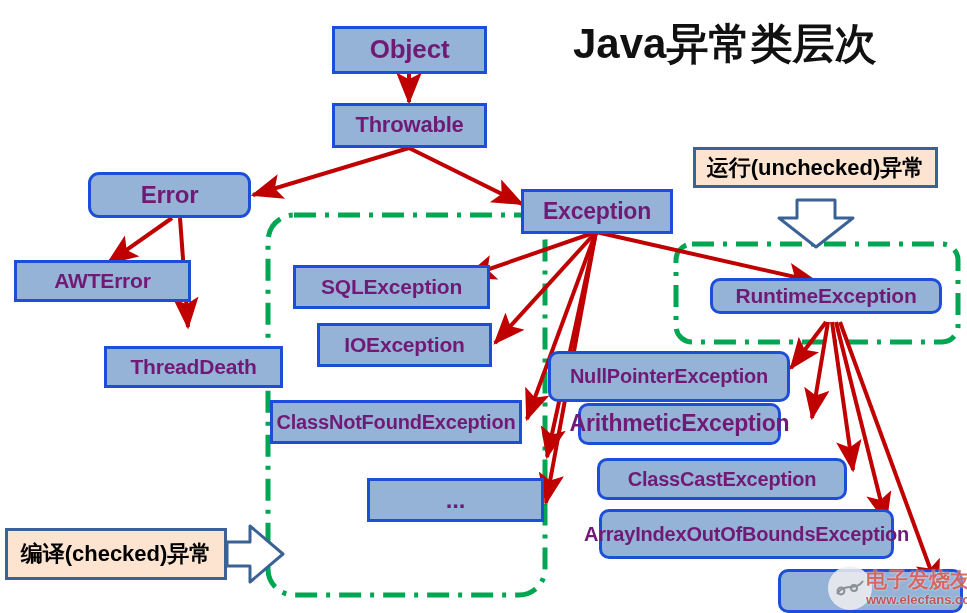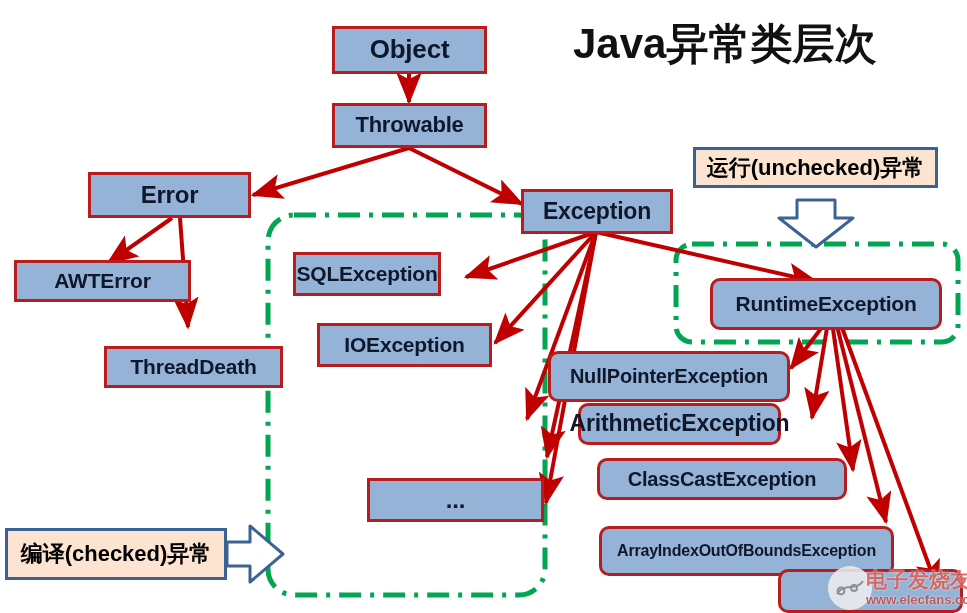--- a/index.html
+++ b/index.html
@@ -4,22 +4,22 @@
 <style>
   html,body{margin:0;padding:0;background:#ffffff;}
   body{font-family:"Liberation Sans","DejaVu Sans",sans-serif;}
   #canvas{position:relative;width:967px;height:613px;background:#ffffff;overflow:hidden;}
 
   
   .node{
     position:absolute;
     box-sizing:border-box;
     background:#95b3d7;
-    border:3px solid #b91c1c;
-    color:#0f172a;
+    border:3px solid #1d4ed8;
+    color:#701a75;
     font-weight:bold;
     display:flex;
     align-items:center;
     justify-content:center;
     text-align:center;
     line-height:1.12;
     letter-spacing:-0.2px;
     z-index:4;
   }
   .node.round{border-radius:10px;}
@@ -137,66 +137,69 @@
   </svg>
 
   <div class="node" style="left:332px;top:26px;width:155px;height:48px;font-size:26px;">
     <span>Object</span>
   </div>
 
   <div class="node" style="left:332px;top:103px;width:155px;height:45px;font-size:22px;align-items:center;">
     <span>Throwable</span>
   </div>
 
-  <div class="node" style="left:88px;top:172px;width:163px;height:46px;font-size:24px;">
+  <div class="node" style="left:88px;top:172px;width:163px;height:46px;font-size:24px;border-radius:11px;">
     <span>Error</span>
   </div>
 
   <div class="node" style="left:521px;top:189px;width:152px;height:45px;font-size:23px;">
     <span>Exception</span>
   </div>
 
   <div class="node" style="left:14px;top:260px;width:177px;height:42px;font-size:21px;">
     <span>AWTError</span>
   </div>
 
   <div class="node" style="left:104px;top:325px;width:179px;height:42px;font-size:21px;margin-top:21px;">
     <span>ThreadDeath</span>
   </div>
 
-  <div class="node" style="left:293px;top:252px;width:148px;height:44px;font-size:21px;">
+  <div class="node" style="left:293px;top:265px;width:197px;height:44px;font-size:21px;">
     <span>SQLException</span>
   </div>
 
   <div class="node" style="left:317px;top:323px;width:175px;height:44px;font-size:21px;">
     <span>IOException</span>
   </div>
 
+  <div class="node" style="left:270px;top:400px;width:252px;height:44px;font-size:20px;">
+    <span>ClassNotFoundException</span>
+  </div>
 
   <div class="node" style="left:367px;top:478px;width:177px;height:44px;font-size:24px;">
     <span>...</span>
   </div>
 
-  <div class="node round" style="left:710px;top:278px;width:232px;height:52px;font-size:21px;">
+  <div class="node round" style="left:710px;top:278px;width:232px;height:36px;font-size:21px;">
     <span>RuntimeException</span>
   </div>
 
   <div class="node round" style="left:548px;top:351px;width:242px;height:51px;font-size:20px;">
     <span>NullPointerException</span>
   </div>
 
   <div class="node round" style="left:578px;top:403px;width:203px;height:42px;font-size:23px;">
     <span>ArithmeticException</span>
   </div>
 
   <div class="node round" style="left:597px;top:458px;width:250px;height:42px;font-size:20px;">
     <span>ClassCastException</span>
   </div>
 
-  <div class="node round" style="left:599px;top:526px;width:295px;height:50px;font-size:16px;padding:0 4px;">
+  <div class="node round" style="left:599px;top:509px;width:295px;height:50px;font-size:20px;padding:0 4px;">
     <span>ArrayIndexOutOfBoundsException</span>
   </div>
 
   <div class="node round" style="left:778px;top:569px;width:185px;height:44px;font-size:20px;">
     <span></span>
   </div>
 
   <div class="callout" style="left:693px;top:147px;width:245px;height:41px;font-size:22px;">
     <span>运行(unchecked)异常</span>
   </div>

